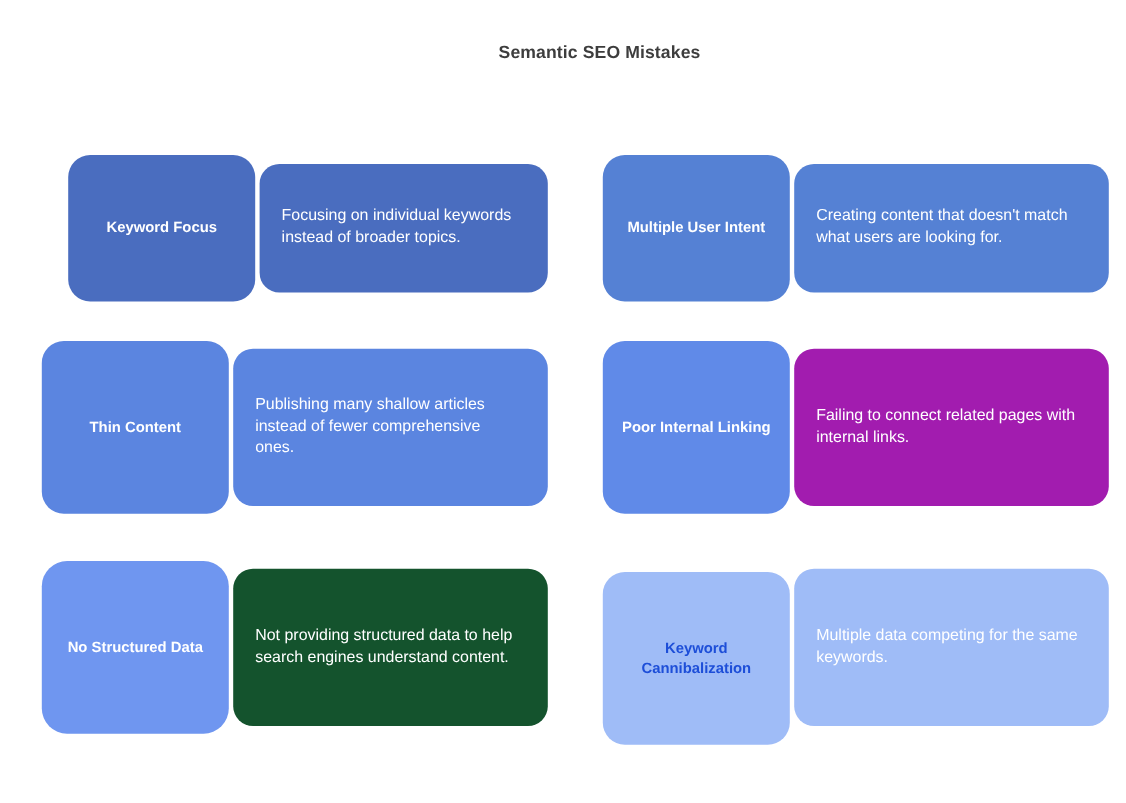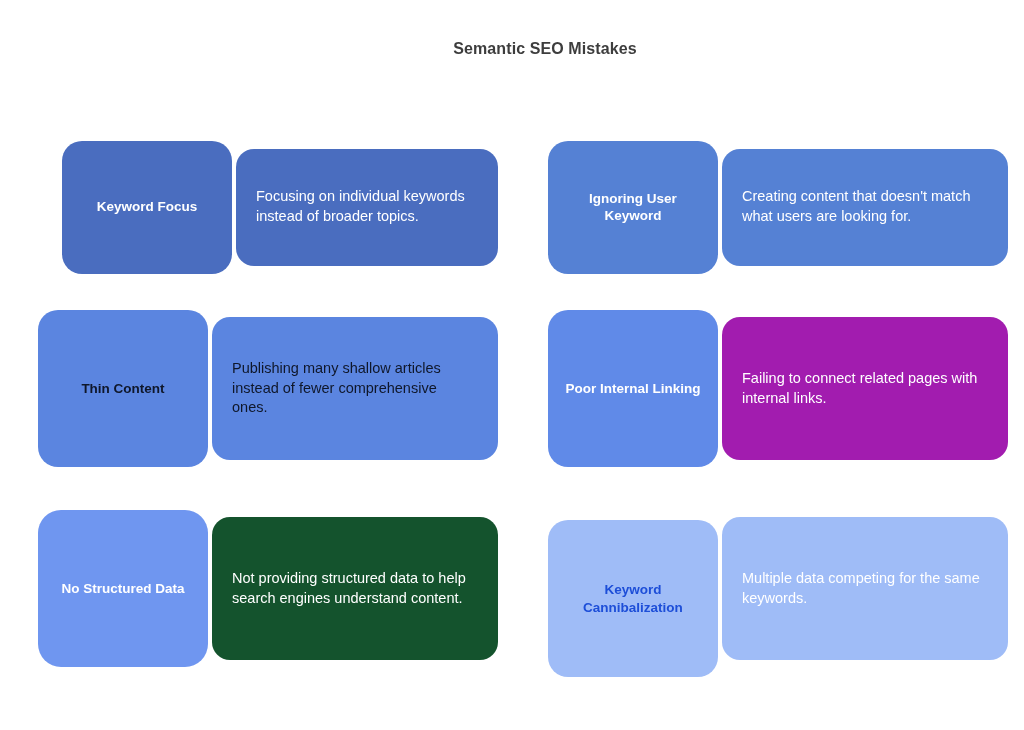--- a/index.html
+++ b/index.html
@@ -114,36 +114,36 @@
       <div class="card-label" style="background: rgb(74, 109, 191); color: rgb(255, 255, 255); margin-left: 24px;">
         <span>Keyword Focus</span>
       </div>
       <div class="card-desc" style="background: rgb(74, 109, 191); color: rgb(255, 255, 255);">
         <span>Focusing on individual keywords instead of broader topics.</span>
       </div>
     </div>
 
     <div class="card">
       <div class="card-label" style="background: rgb(85, 129, 212); color: rgb(255, 255, 255);">
-        <span>Ignoring User Keyword</span>
+        <span>Multiple User Intent</span>
       </div>
       <div class="card-desc" style="background: rgb(85, 129, 212); color: rgb(255, 255, 255);">
         <span>Creating content that doesn't match what users are looking for.</span>
       </div>
     </div>
 
   </div>
 
   <div class="grid-row row-1">
 
     <div class="card">
-      <div class="card-label" style="background: rgb(91, 133, 224); color: #0f172a;">
+      <div class="card-label" style="background: rgb(91, 133, 224); color: #ffffff;">
         <span>Thin Content</span>
       </div>
-      <div class="card-desc" style="background: rgb(91, 133, 224); color: #0f172a;">
+      <div class="card-desc" style="background: rgb(91, 133, 224); color: #ffffff;">
         <span>Publishing many shallow articles instead of fewer comprehensive ones.</span>
       </div>
     </div>
 
     <div class="card">
       <div class="card-label" style="background: rgb(96, 138, 232); color: rgb(255, 255, 255);">
         <span>Poor Internal Linking</span>
       </div>
       <div class="card-desc" style="background: #a21caf; color: rgb(255, 255, 255);">
         <span>Failing to connect related pages with internal links.</span>

